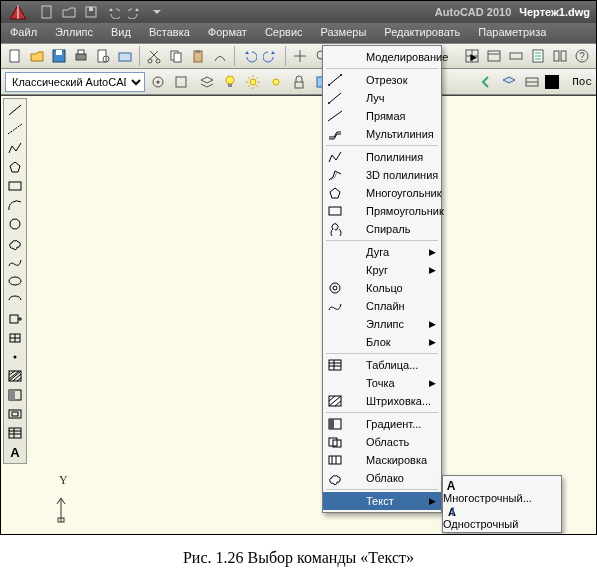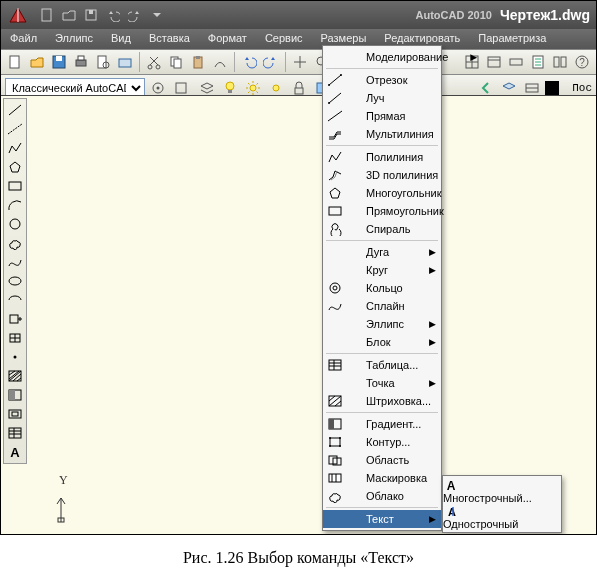--- a/index.html
+++ b/index.html
@@ -1,21 +1,21 @@
 <!DOCTYPE html>
 <html><head>
 <meta charset="utf-8">
 <style>
   * { box-sizing: border-box; margin: 0; padding: 0; font-family: Tahoma, Arial, sans-serif; }
   body { background: #fff; font-size: 11px; }
   .window { position: relative; width: 597px; height: 535px; border: 1px solid #000; background: #5a5a5a; overflow: hidden; }
-  .titlebar { height: 28px; background: linear-gradient(to bottom,#6a6a6a,#4a4a4a); display:flex; align-items:center; color:#ddd; }
+  .titlebar { height: 22px; background: linear-gradient(to bottom,#6a6a6a,#4a4a4a); display:flex; align-items:center; color:#ddd; }
   .applogo { width:34px; height:22px; display:flex; align-items:center; justify-content:center; }
   .tb-title { margin-left: auto; margin-right:8px; font-weight:bold; color:#ccc; font-size:11px; }
-  .tb-file { color:#fff; font-weight:bold; font-size:14px; margin-right:6px;}
+  .tb-file { color:#fff; font-weight:bold; font-size:11px; margin-right:6px;}
   .qat { display:flex; gap:6px; padding-left:4px;}
   .qat-btn { width:16px; height:16px; display:flex; align-items:center;justify-content:center; color:#ccc;}
   .menubar { height:20px; background: linear-gradient(to bottom,#6e6e6e,#565656); display:flex; align-items:stretch; color:#eee; font-size:11px; }
   .menubar .menu-item { padding: 3px 9px; cursor:default; }
   .menubar .menu-item.active { background:#3b6ea5; color:#fff; border:1px solid #1d4a7a; padding:2px 8px;}
   .toolbar1 { height:26px; background: linear-gradient(to bottom,#f5f5f0,#dcdcd0); border-top:1px solid #888; border-bottom:1px solid #888; display:flex; align-items:center; padding:0 4px; gap:2px; }
   .toolbar1 .sep { width:1px; height:20px; background:#aaa; margin:0 2px;}
   .tb-btn { width:20px; height:20px; display:flex; align-items:center;justify-content:center; border:1px solid transparent; }
   .toolbar2 { height:26px; background: linear-gradient(to bottom,#f5f5f0,#dcdcd0); border-bottom:1px solid #888; display:flex; align-items:center; padding:0 4px; gap:3px; }
   .workspace-select { height:20px; font-size:11px; border:1px solid #7a9ac0; background:#fff; width:140px; padding:0 2px;}
@@ -568,32 +568,20 @@
           <svg width="16" height="14">
             <rect x="2" y="2" width="12" height="10" fill="none" stroke="#000"></rect>
             <rect x="2" y="2" width="5" height="10" fill="#555"></rect>
           </svg>
         </span>
         <span class="lbl">Градиент...</span>
       </div>
       <div class="row">
         <span class="ico">
           <svg width="16" height="14">
-            <rect x="3" y="3" width="10" height="8" fill="none" stroke="#000"></rect>
-            <circle cx="3" cy="3" r="1" fill="#000"></circle>
-            <circle cx="13" cy="3" r="1" fill="#000"></circle>
-            <circle cx="3" cy="11" r="1" fill="#000"></circle>
-            <circle cx="13" cy="11" r="1" fill="#000"></circle>
-          </svg>
-        </span>
-        <span class="lbl">Контур...</span>
-      </div>
-      <div class="row">
-        <span class="ico">
-          <svg width="16" height="14">
             <rect x="2" y="3" width="8" height="8" fill="none" stroke="#000"></rect>
             <rect x="6" y="5" width="8" height="7" fill="none" stroke="#000"></rect>
           </svg>
         </span>
         <span class="lbl">Область</span>
       </div>
       <div class="row">
         <span class="ico">
           <svg width="16" height="14">
             <rect x="2" y="3" width="12" height="8" fill="#fff" stroke="#000"></rect>

